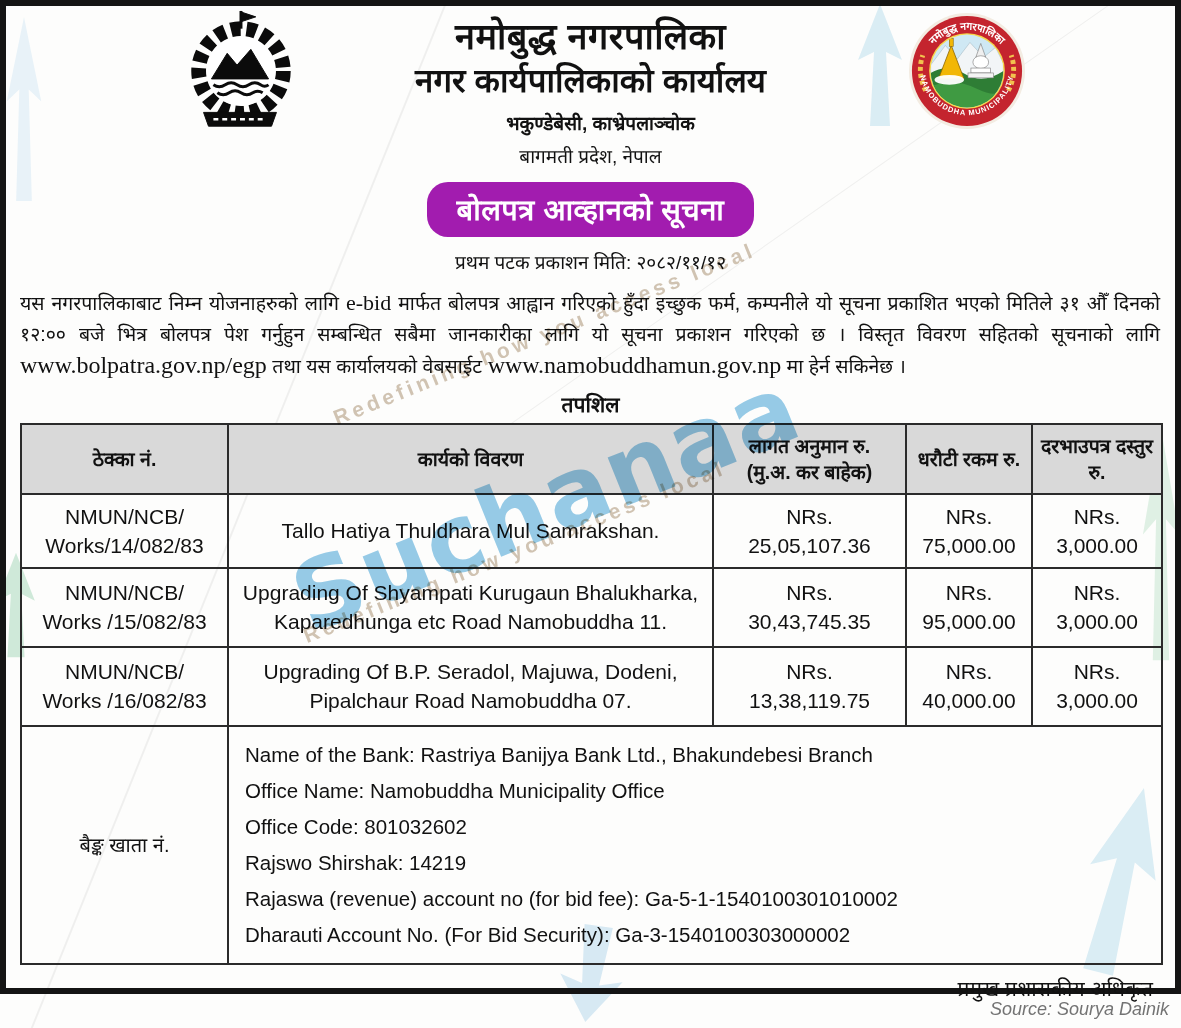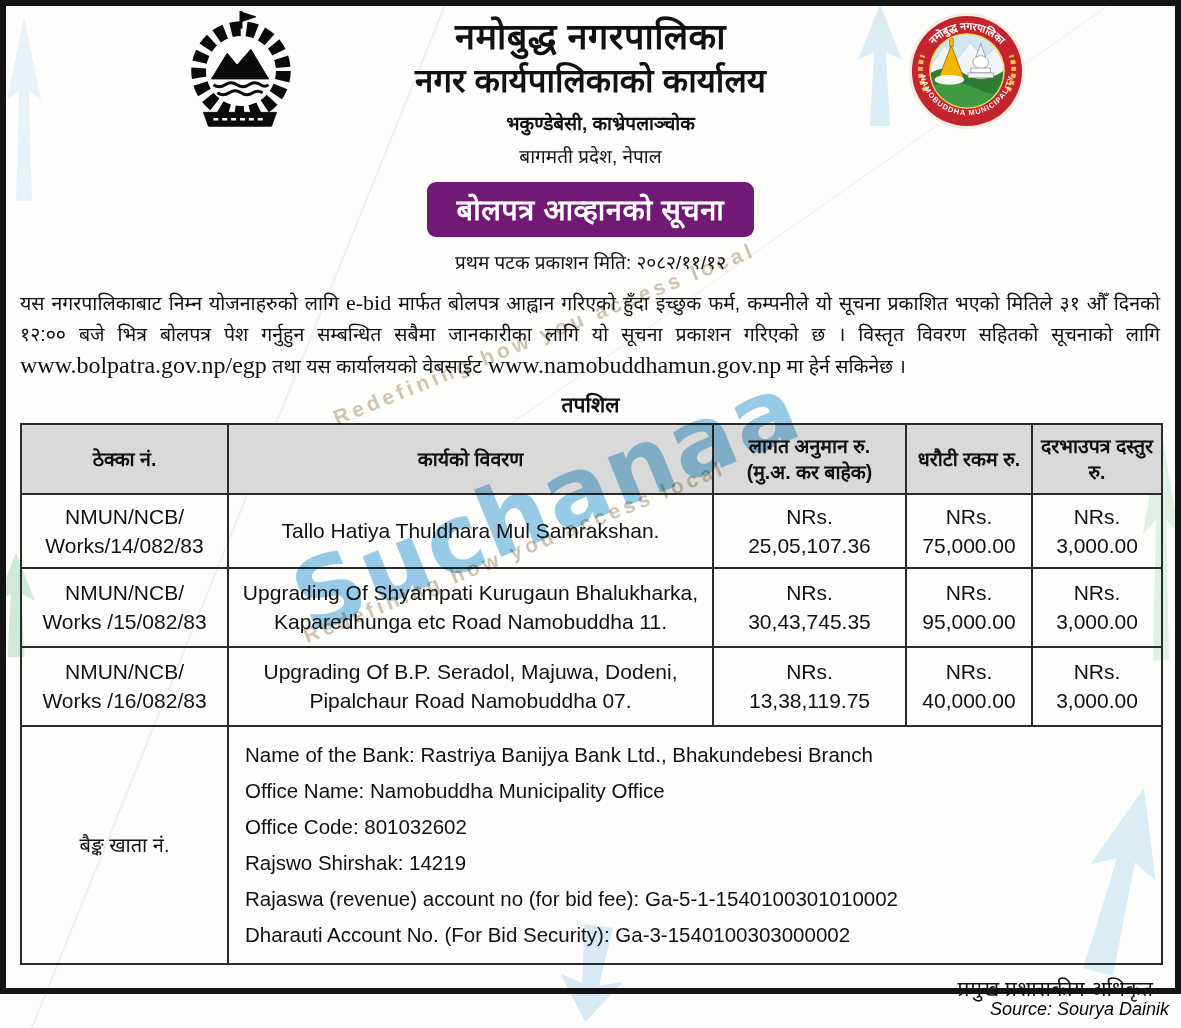--- a/index.html
+++ b/index.html
@@ -17,23 +17,23 @@
 
   
   .header{position:relative;text-align:center;padding-top:10px;min-height:244px;}
   .emblem-left{position:absolute;left:168px;top:2px;}
   .seal-right{position:absolute;left:902px;top:6px;}
   .title-main{font-size:36px;font-weight:bold;line-height:1.15;letter-spacing:.5px;}
   .title-sub{font-size:33px;font-weight:bold;line-height:1.2;margin-top:4px;}
   .addr-line{font-size:19px;font-weight:bold;margin-top:9px;margin-left:20px;}
   .prov-line{font-size:19px;font-weight:normal;margin-top:7px;}
   .banner{
-    display:inline-block;background:#701a75;color:#fff;
+    display:inline-block;background:#a21caf;color:#fff;
     font-size:29px;font-weight:bold;letter-spacing:.5px;
-    padding:7px 30px 9px;border-radius:9px;margin-top:13px;
+    padding:7px 30px 9px;border-radius:21px;margin-top:13px;
   }
   .pub-date{font-size:19px;margin-top:12px;font-weight:500;}
 
   
   .intro{
     margin:12px 14px 0;width:1140px;text-align:justify;
     font-size:19.5px;line-height:31px;
   }
   .latin{font-family:"Liberation Serif","DejaVu Serif",serif;font-size:22px;}
   .url{font-size:24px;}
@@ -56,21 +56,21 @@
   .bid-table td{font-size:21px;line-height:1.4;}
   tr.row-h76 td{height:74px;} tr.row-h81 td{height:79px;}
   td.bank-label{font-size:20px;font-weight:normal;}
   td.bank-details{text-align:left;padding:10px 8px 10px 16px;}
   td.bank-details div{line-height:36px;font-size:20.5px;}
 
   
   .signatory{text-align:right;font-size:21px;font-weight:normal;margin:9px 22px 0 0;}
   .source-credit{
     position:absolute;right:12px;top:999px;z-index:2;
-    font-style:italic;font-size:18px;color:#000000;
+    font-style:italic;font-size:18px;color:#737373;
     font-family:"Liberation Sans","DejaVu Sans",sans-serif;
   }
 
   
   .wm{position:absolute;pointer-events:none;mix-blend-mode:multiply;z-index:3;}
   .wm-word{
     left:278px;top:448px;font-size:95px;font-weight:800;letter-spacing:2px;
     color:rgba(56,158,213,.52);transform:rotate(-22deg);white-space:nowrap;
     font-family:"DejaVu Sans","Liberation Sans",sans-serif;
   }

